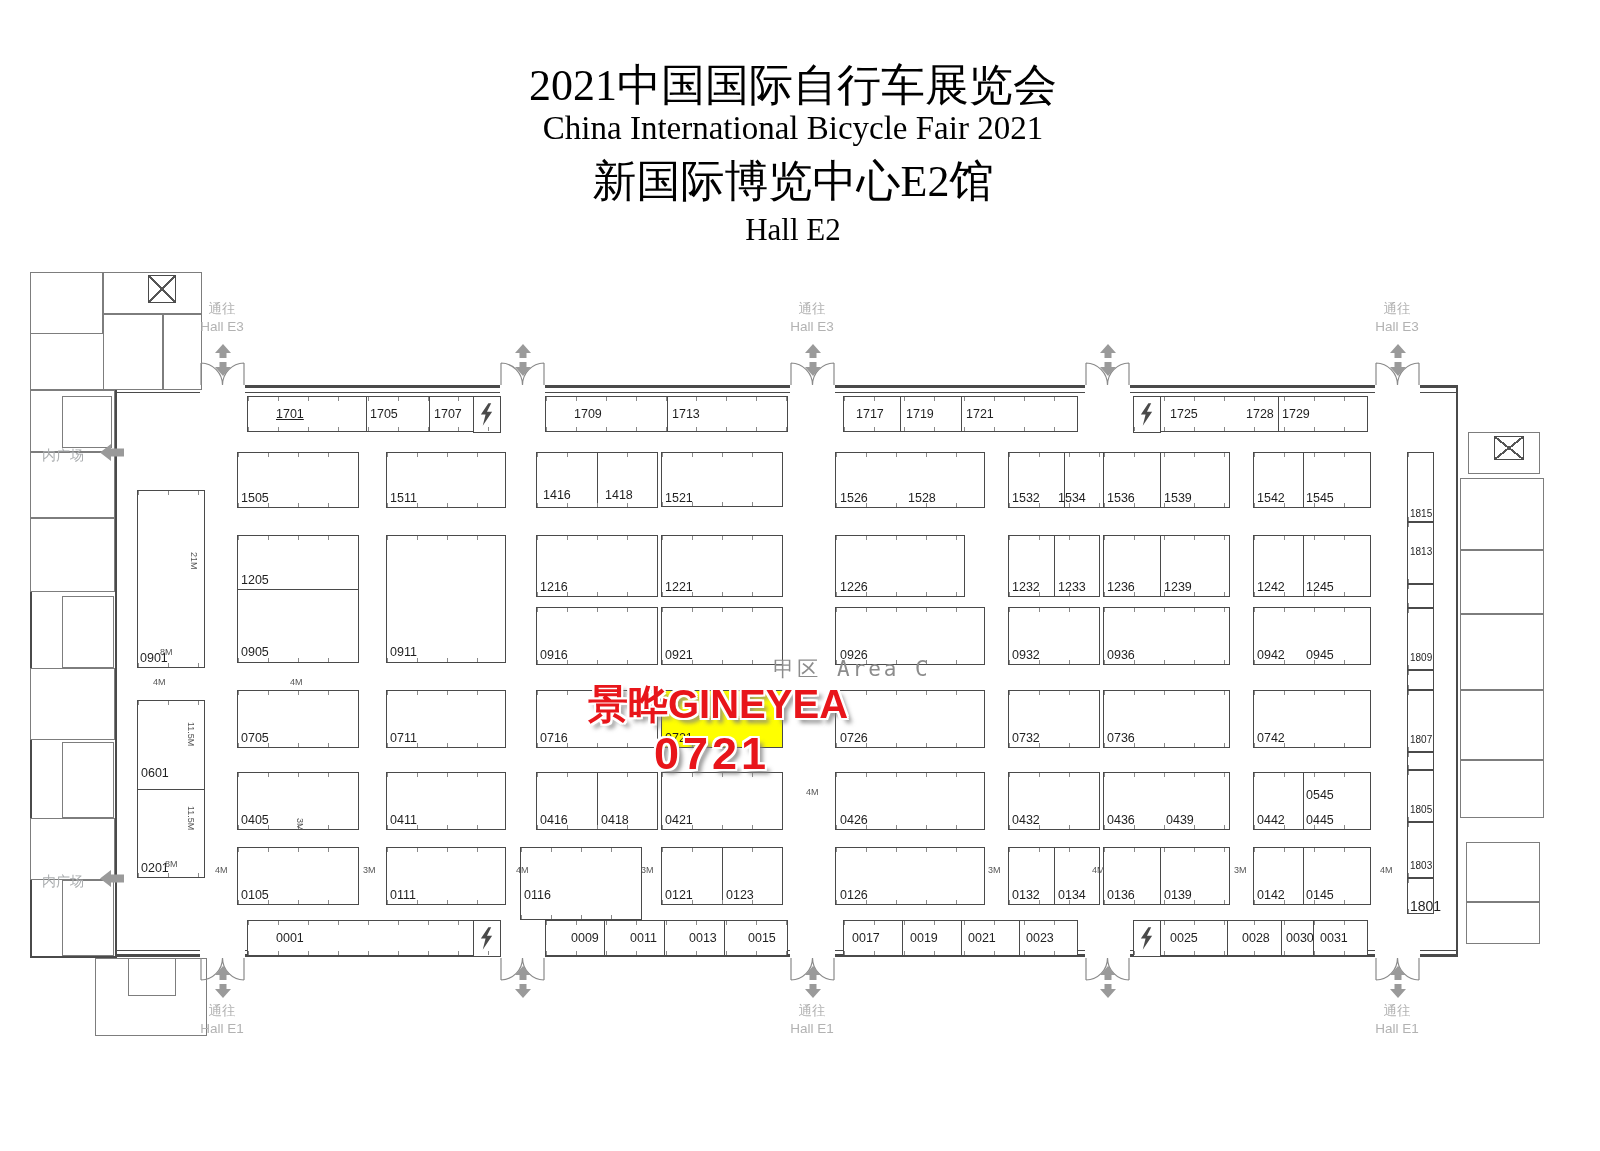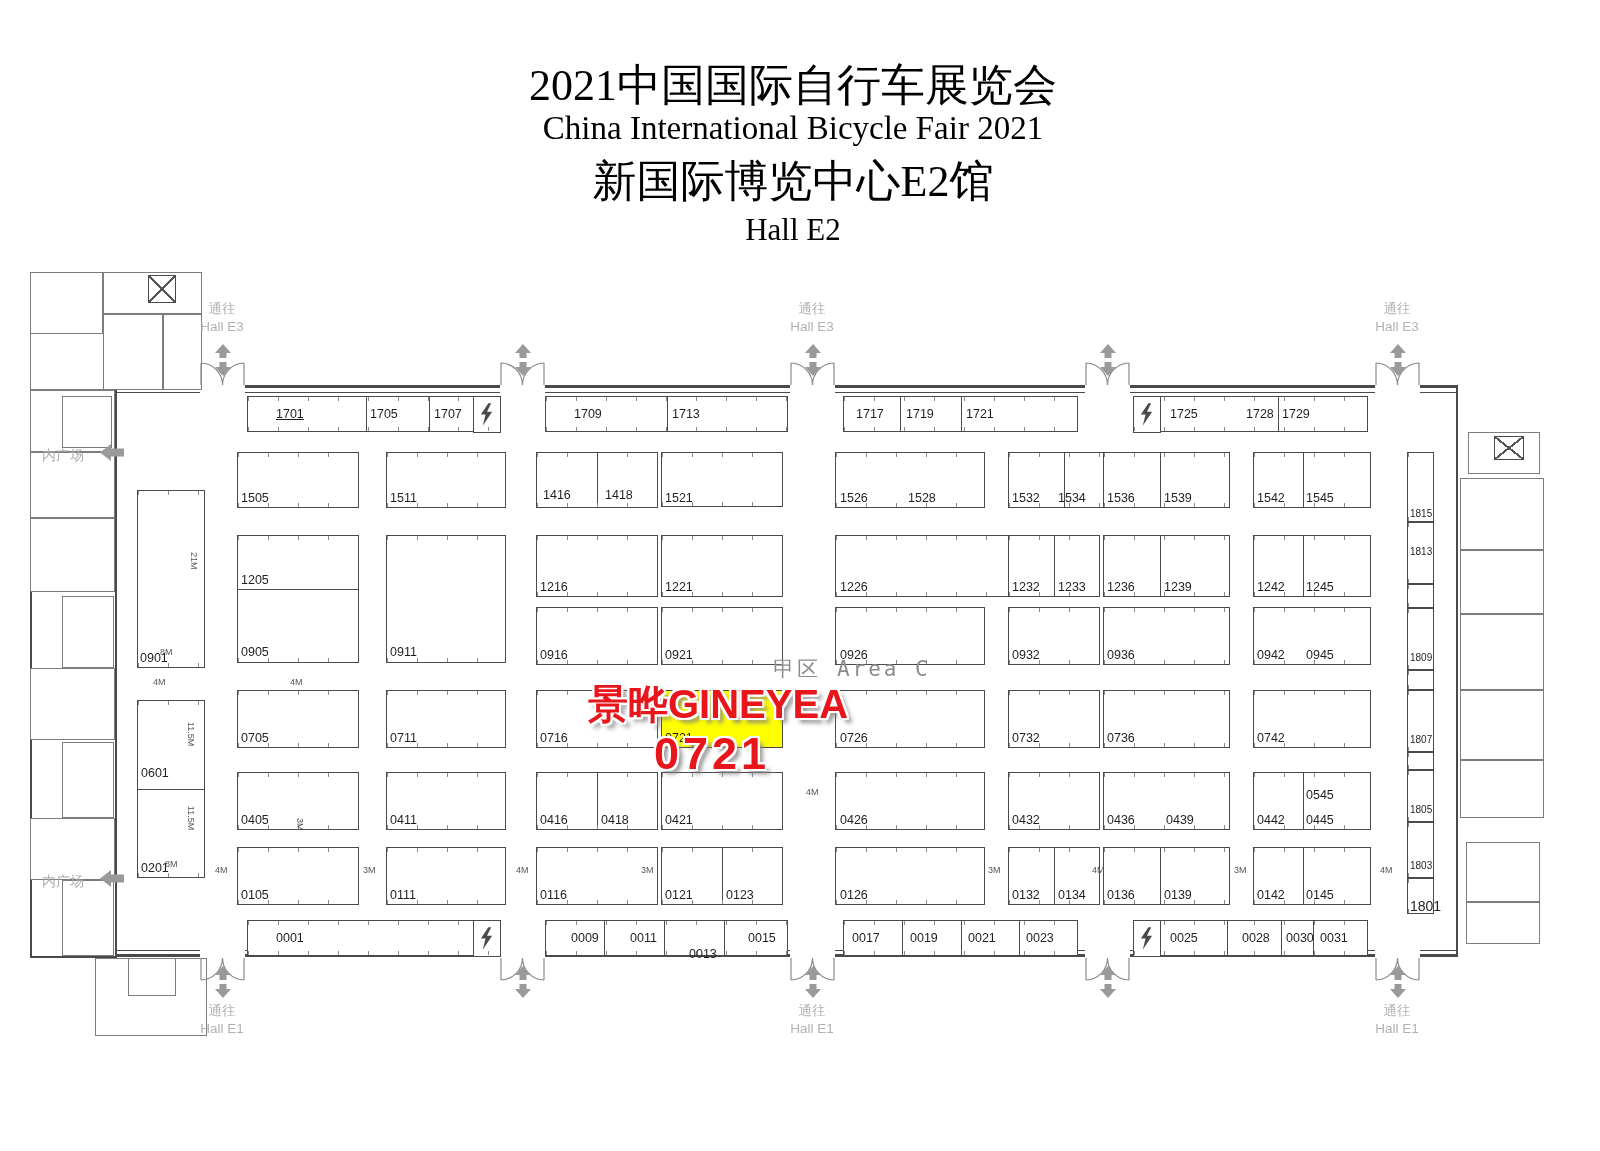--- a/index.html
+++ b/index.html
@@ -186,21 +186,21 @@
       </div>
       <div class="booth" style="left: 386px; top: 535px; width: 120px; height: 128px;">
         <span class="bnum" style="left: 3px; top: 110px;">0911</span>
       </div>
       <div class="booth" style="left: 536px; top: 535px; width: 122px; height: 62px;">
         <span class="bnum" style="left: 3px; top: 45px;">1216</span>
       </div>
       <div class="booth" style="left: 661px; top: 535px; width: 122px; height: 62px;">
         <span class="bnum" style="left: 3px; top: 45px;">1221</span>
       </div>
-      <div class="booth" style="left: 835px; top: 535px; width: 174px; height: 62px;">
+      <div class="booth" style="left: 835px; top: 535px; width: 130px; height: 62px;">
         <span class="bnum" style="left: 4px; top: 45px;">1226</span>
       </div>
       <div class="booth" style="left: 1008px; top: 535px; width: 92px; height: 62px;">
         <i class="vd" style="left: 50%;"></i>
         <span class="bnum" style="left: 3px; top: 45px;">1232</span>
         <span class="bnum" style="left: 49px; top: 45px;">1233</span>
       </div>
       <div class="booth" style="left: 1103px; top: 535px; width: 127px; height: 62px;">
         <i class="vd" style="left: 45%;"></i>
         <span class="bnum" style="left: 3px; top: 45px;">1236</span>
@@ -283,21 +283,21 @@
         <span class="bnum" style="left: 3px; top: 41px;">0442</span>
         <span class="bnum" style="left: 52px; top: 16px;">0545</span>
         <span class="bnum" style="left: 52px; top: 41px;">0445</span>
       </div>
       <div class="booth" style="left: 237px; top: 847px; width: 122px; height: 58px;">
         <span class="bnum" style="left: 3px; top: 41px;">0105</span>
       </div>
       <div class="booth" style="left: 386px; top: 847px; width: 120px; height: 58px;">
         <span class="bnum" style="left: 3px; top: 41px;">0111</span>
       </div>
-      <div class="booth" style="left: 536px; top: 847px; width: 122px; height: 58px;">
+      <div class="booth" style="left: 520px; top: 847px; width: 122px; height: 73px;">
         <span class="bnum" style="left: 3px; top: 41px;">0116</span>
       </div>
       <div class="booth" style="left: 661px; top: 847px; width: 122px; height: 58px;">
         <i class="vd" style="left: 50%;"></i>
         <span class="bnum" style="left: 3px; top: 41px;">0121</span>
         <span class="bnum" style="left: 64px; top: 41px;">0123</span>
       </div>
       <div class="booth" style="left: 835px; top: 847px; width: 150px; height: 58px;">
         <span class="bnum" style="left: 4px; top: 41px;">0126</span>
       </div>
@@ -323,21 +323,21 @@
             <path d="M10 1 L2 13 H7 L4 25 L14 10 H8.5 L13 1 Z" fill="#4a4a4a"></path>
           </svg>
         </span>
       </div>
       <div class="booth" style="left: 545px; top: 920px; width: 243px; height: 36px;">
         <i class="vd" style="left: 24%;"></i>
         <i class="vd" style="left: 49%;"></i>
         <i class="vd" style="left: 74%;"></i>
         <span class="bnum" style="left: 25px; top: 11px;">0009</span>
         <span class="bnum" style="left: 84px; top: 11px;">0011</span>
-        <span class="bnum" style="left: 143px; top: 27px;">0013</span>
+        <span class="bnum" style="left: 143px; top: 11px;">0013</span>
         <span class="bnum" style="left: 202px; top: 11px;">0015</span>
       </div>
       <div class="booth" style="left: 843px; top: 920px; width: 235px; height: 36px;">
         <i class="vd" style="left: 25%;"></i>
         <i class="vd" style="left: 50%;"></i>
         <i class="vd" style="left: 75%;"></i>
         <span class="bnum" style="left: 8px; top: 11px;">0017</span>
         <span class="bnum" style="left: 66px; top: 11px;">0019</span>
         <span class="bnum" style="left: 124px; top: 11px;">0021</span>
         <span class="bnum" style="left: 182px; top: 11px;">0023</span>

